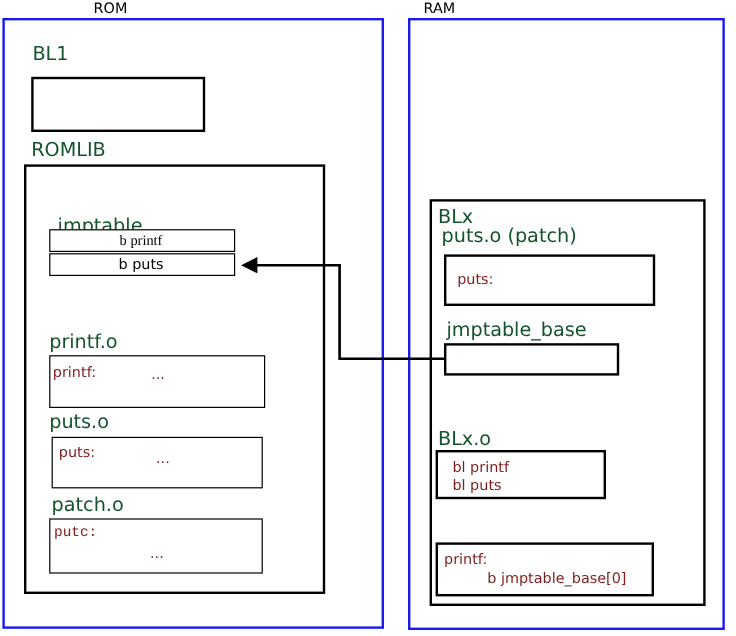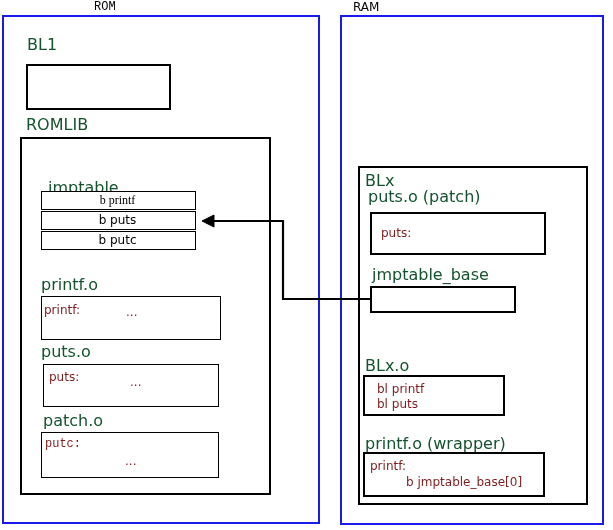--- a/index.html
+++ b/index.html
@@ -71,41 +71,38 @@
     width: 613px;
     height: 530px;
     pointer-events: none;
   }
 </style>
 </head>
 <body>
 
 <div id="canvas">
 
-  <div class="region-label" style="left:94px; top:1px;font-family:Liberation Mono, monospace;">ROM</div>
+  <div class="region-label" style="left:78px; top:1px;">ROM</div>
   <div class="region" style="left:2px; top:15px; width:318px; height:509px;"></div>
 
   <div class="lbl" style="left:27px; top:38px;">BL1</div>
   <div class="box" style="left:26px; top:64px; width:145px; height:46px;">
     <span class="cell-text" style="left:6px; top:6px;"></span>
   </div>
 
   <div class="lbl" style="left:26px; top:118px;">ROMLIB</div>
   <div class="box" style="left:20px; top:137px; width:251px; height:358px;"></div>
 
   <div class="lbl" style="left:48px; top:169px;margin-top:12px;">jmptable</div>
 
   <div class="box-thin" style="left:41px; top:191px; width:155px; height:19px;">
     <span class="cell-center" style="left:0; top:2px; width:151px;font-family:Liberation Serif, serif;">b printf</span>
   </div>
   <div class="box-thin" style="left:41px; top:211px; width:155px; height:19px;">
     <span class="cell-center" style="left:0; top:2px; width:151px;">b puts</span>
-  </div>
-  <div class="box-thin" style="left:41px; top:231px; width:155px; height:19px;">
-    <span class="cell-center" style="left:0; top:2px; width:151px;">b putc</span>
   </div>
 
   <div class="lbl" style="left:41px; top:278px;">printf.o</div>
   <div class="box-thin" style="left:41px; top:296px; width:180px; height:44px;">
     <span class="cell-text" style="left:2px; top:7px;">printf:</span>
     <span class="cell-text" style="left:84px; top:9px;">...</span>
   </div>
 
   <div class="lbl" style="left:41px; top:345px;">puts.o</div>
   <div class="box-thin" style="left:43px; top:364px; width:176px; height:43px;">
@@ -134,21 +131,20 @@
   <div class="box" style="left:370px; top:286px; width:146px; height:27px;">
     <span class="cell-text" style="left:6px; top:5px;"></span>
   </div>
 
   <div class="lbl" style="left:365px; top:359px;">BLx.o</div>
   <div class="box" style="left:363px; top:375px; width:142px; height:41px;">
     <span class="cell-text" style="left:12px; top:6px;">bl printf</span>
     <span class="cell-text" style="left:12px; top:21px;">bl puts</span>
   </div>
 
-  <div class="lbl" style="left:365px; top:437px;">printf.o (wrapper)</div>
   <div class="box" style="left:363px; top:452px; width:182px; height:45px;">
     <span class="cell-text" style="left:5px; top:6px;">printf:</span>
     <span class="cell-text" style="left:41px; top:22px;">b jmptable_base[0]</span>
   </div>
 
   <svg id="connector" viewBox="0 0 613 530">
     <polyline points="370,299 283,299 283,221 210,221" fill="none" stroke="#000000" stroke-width="2.2"></polyline>
     <polygon points="202,221 214,215 214,227" fill="#000000" stroke="#000000" stroke-width="1"></polygon>
   </svg>
 

